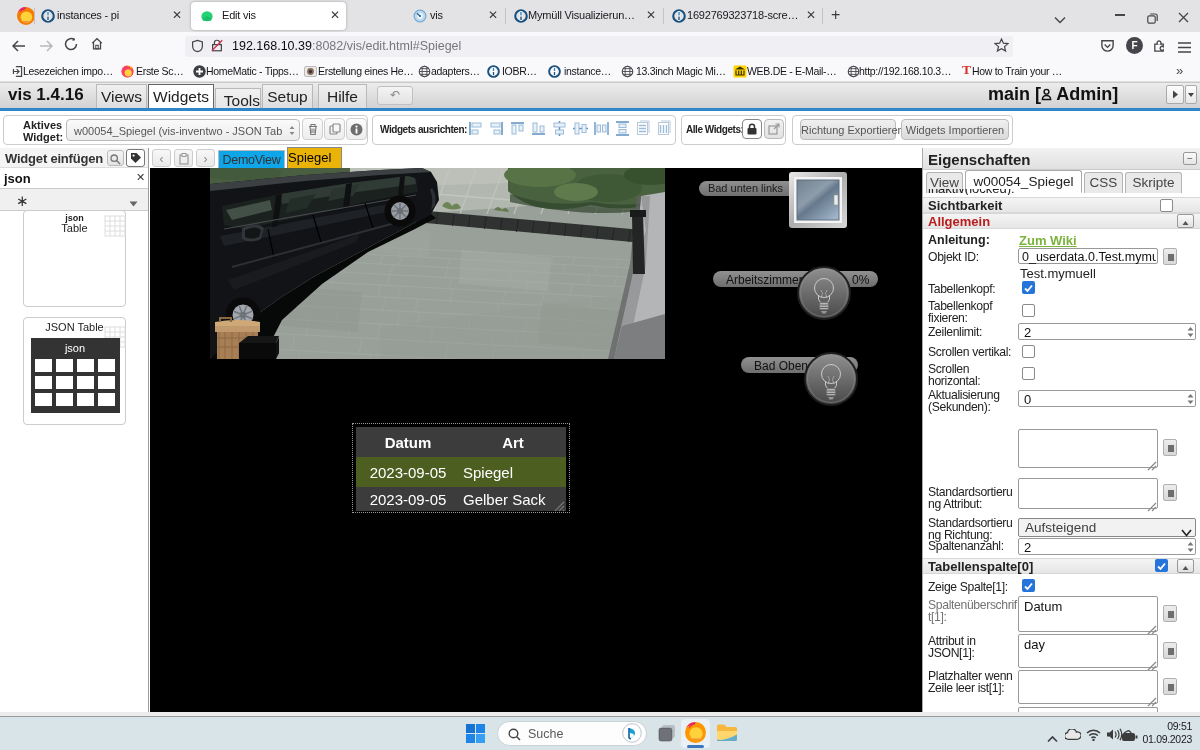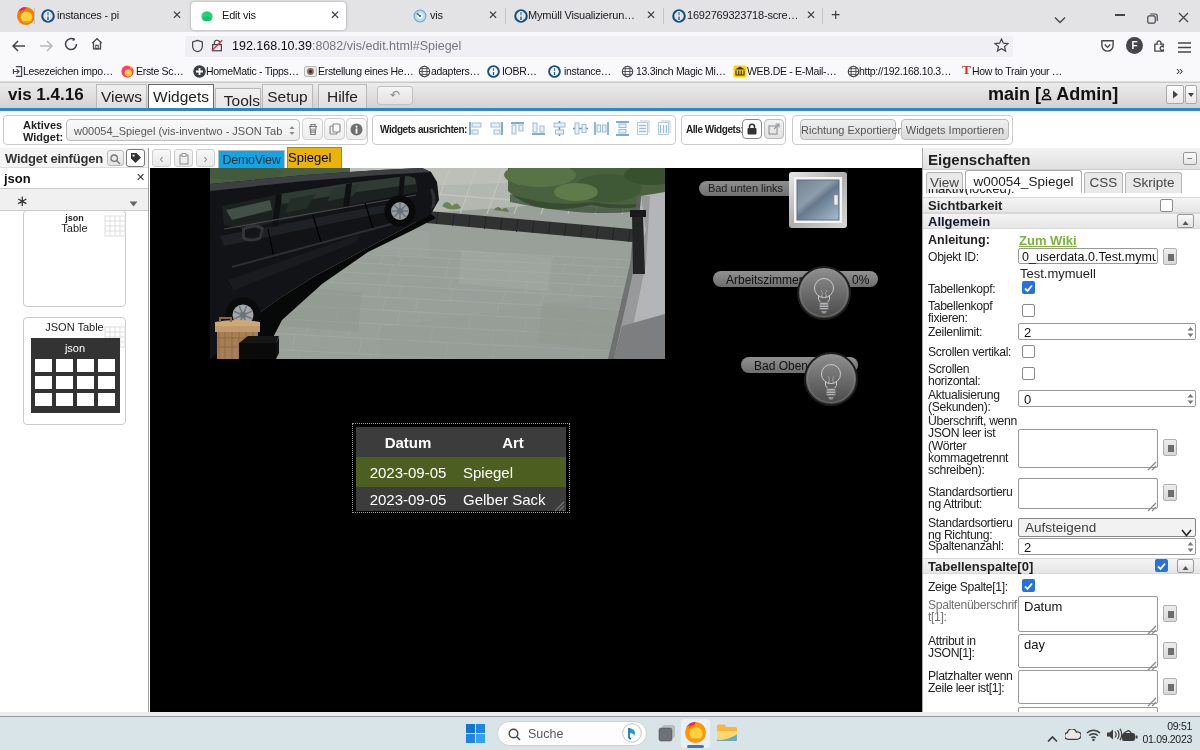--- a/index.html
+++ b/index.html
@@ -625,21 +625,21 @@
 <div class="a" style="left:965px;top:170px;width:117px;height:23px;background:#fff;border:1px solid #aaa;border-bottom:1px solid #fff;border-radius:3px 3px 0 0;text-align:center;font-size:13.5px;color:#222;line-height:21px">w00054_Spiegel</div>
 <div class="a" style="left:1084px;top:172px;width:39px;height:21px;background:#e9e9e9;border:1px solid #b5b5b5;border-bottom:none;border-radius:3px 3px 0 0;text-align:center;font-size:13.5px;color:#444;line-height:20px">CSS</div>
 <div class="a" style="left:1125px;top:172px;width:57px;height:21px;background:#e9e9e9;border:1px solid #b5b5b5;border-bottom:none;border-radius:3px 3px 0 0;text-align:center;font-size:13.5px;color:#444;line-height:20px">Skripte</div>
 <div class="a" style="left:923px;top:189px;width:270px;height:6px;overflow:hidden">
       <div style="position:absolute;left:5px;top:-8px;font-size:13px;color:#222">inaktiv(locked):</div>
     </div>
 <div class="a" style="left:923px;top:197px;width:277px;height:16px;background:linear-gradient(#f4f4f4,#e6e6e6);border-top:1px solid #d8d8d8;border-bottom:1px solid #d8d8d8"></div>
 <div class="a" style="left:928px;top:198px;font-size:13px;font-weight:bold;color:#222">Sichtbarkeit</div>
 <div class="a" style="left:1160px;top:199px;width:13px;height:13px;background:#fff;border:1px solid #8a8a8a;border-radius:2px"></div>
 <div class="a" style="left:923px;top:213px;width:277px;height:16px;background:linear-gradient(#f4f4f4,#e6e6e6);border-top:1px solid #d8d8d8;border-bottom:1px solid #d8d8d8"></div>
-<div class="a" style="left:928px;top:214px;font-size:13px;font-weight:bold;color:#0f172a">Allgemein</div>
+<div class="a" style="left:928px;top:214px;font-size:13px;font-weight:bold;color:#b91c1c">Allgemein</div>
 <div class="a" style="left:1177px;top:214px;width:17px;height:14px;background:linear-gradient(#fafafa,#e0e0e0);border:1px solid #999;border-radius:2px"><svg width="15" height="12">
         <path d="M4.5 8 L7.5 4 L10.5 8z" fill="#555"></path>
       </svg></div>
 <div class="a" style="left:928px;top:233px;width:96px;font-size:12.5px;font-weight:bold;color:#222">Anleitung:</div>
 <div class="a" style="left:1019px;top:233px;font-size:13px;font-weight:bold;color:#7cb33c;text-decoration:underline">Zum Wiki</div>
 <div class="a" style="left:928px;top:251px;width:97px;font-size:12.2px;color:#222;line-height:12.3px;letter-spacing:-0.35px">Objekt ID:</div>
 <div class="a" style="left:1018px;top:248px;width:140px;height:16px;background:#fff;border:1px solid #999;border-radius:2px"></div>
 <div class="a" style="left:1022px;top:250px;width:134px;overflow:hidden;font-size:12.5px;color:#111;white-space:nowrap">0_userdata.0.Test.mymue</div>
 <div class="a" style="left:1163px;top:248px;width:14px;height:17px;background:linear-gradient(#ededed,#d8d8d8);border:1px solid #b0b0b0;border-radius:2px">
       <div style="position:absolute;left:3.5px;top:5px;width:6px;height:7px;background:#6e6e6e"></div>
@@ -660,21 +660,20 @@
 <div class="a" style="left:928px;top:346px;width:97px;font-size:12.2px;color:#222;line-height:12.3px;letter-spacing:-0.35px">Scrollen vertikal:</div>
 <div class="a" style="left:1022px;top:345px;width:13px;height:13px;background:#fff;border:1px solid #8a8a8a;border-radius:2px"></div>
 <div class="a" style="left:928px;top:363px;width:97px;font-size:12.2px;color:#222;line-height:12.3px;letter-spacing:-0.35px">Scrollen<br>horizontal:</div>
 <div class="a" style="left:1022px;top:367px;width:13px;height:13px;background:#fff;border:1px solid #8a8a8a;border-radius:2px"></div>
 <div class="a" style="left:928px;top:389px;width:97px;font-size:12.2px;color:#222;line-height:12.3px;letter-spacing:-0.35px">Aktualisierung<br>(Sekunden):</div>
 <div class="a" style="left:1018px;top:390px;width:178px;height:17px;background:#fff;border:1px solid #999;border-radius:2px"></div>
 <div class="a" style="left:1024px;top:392px;font-size:13px;color:#111">0</div>
 <div class="a" style="left:1186px;top:391px;width:9px;height:15px"><svg width="9" height="15">
         <path d="M4.5 3 L7.5 6.5 H1.5z M4.5 13 L1.5 9.5 h6z" fill="#777"></path>
       </svg></div>
-<div class="a" style="left:928px;top:415px;width:97px;font-size:12.2px;color:#222;line-height:12.3px;letter-spacing:-0.35px">Überschrift, wenn<br>JSON leer ist<br>(Wörter<br>kommagetrennt<br>schreiben):</div>
 <div class="a" style="left:1018px;top:429px;width:140px;height:39px;background:#fff;border:1px solid #999;border-radius:2px"></div>
 <div class="a" style="left:1147px;top:457px;width:10px;height:10px"><svg width="10" height="10">
         <path d="M9 1 L1 9 M9 5 L5 9" stroke="#888" stroke-width="1.2"></path>
       </svg></div>
 <div class="a" style="left:1163px;top:439px;width:14px;height:17px;background:linear-gradient(#ededed,#d8d8d8);border:1px solid #b0b0b0;border-radius:2px">
       <div style="position:absolute;left:3.5px;top:5px;width:6px;height:7px;background:#6e6e6e"></div>
     </div>
 <div class="a" style="left:928px;top:486px;width:97px;font-size:12.2px;color:#222;line-height:12.3px;letter-spacing:-0.35px">Standardsortieru<br>ng Attribut:</div>
 <div class="a" style="left:1018px;top:478px;width:140px;height:31px;background:#fff;border:1px solid #999;border-radius:2px"></div>
 <div class="a" style="left:1147px;top:498px;width:10px;height:10px"><svg width="10" height="10">

